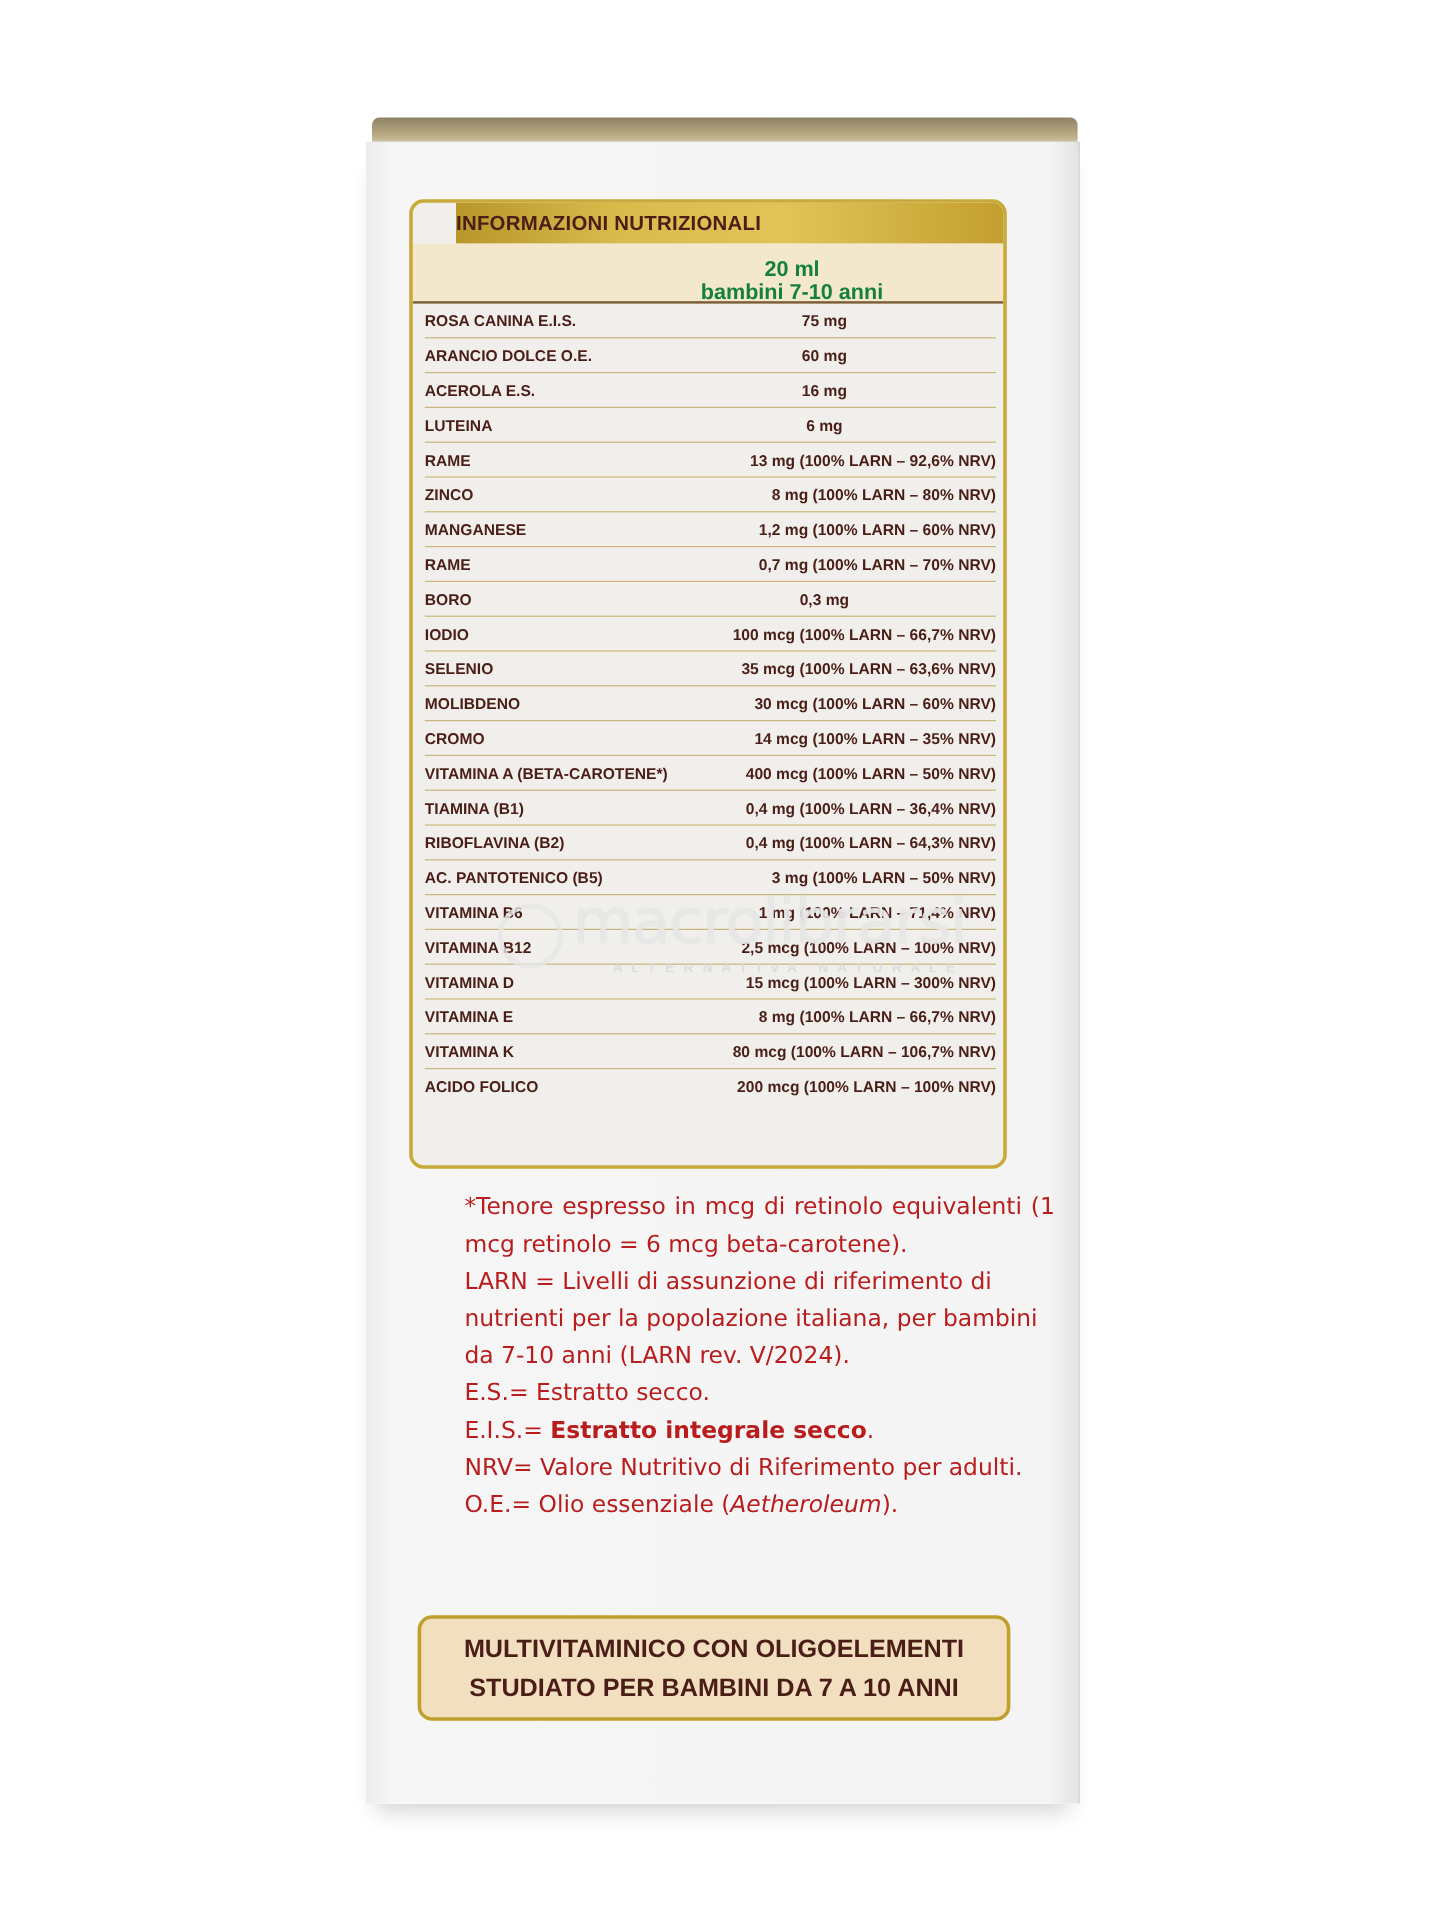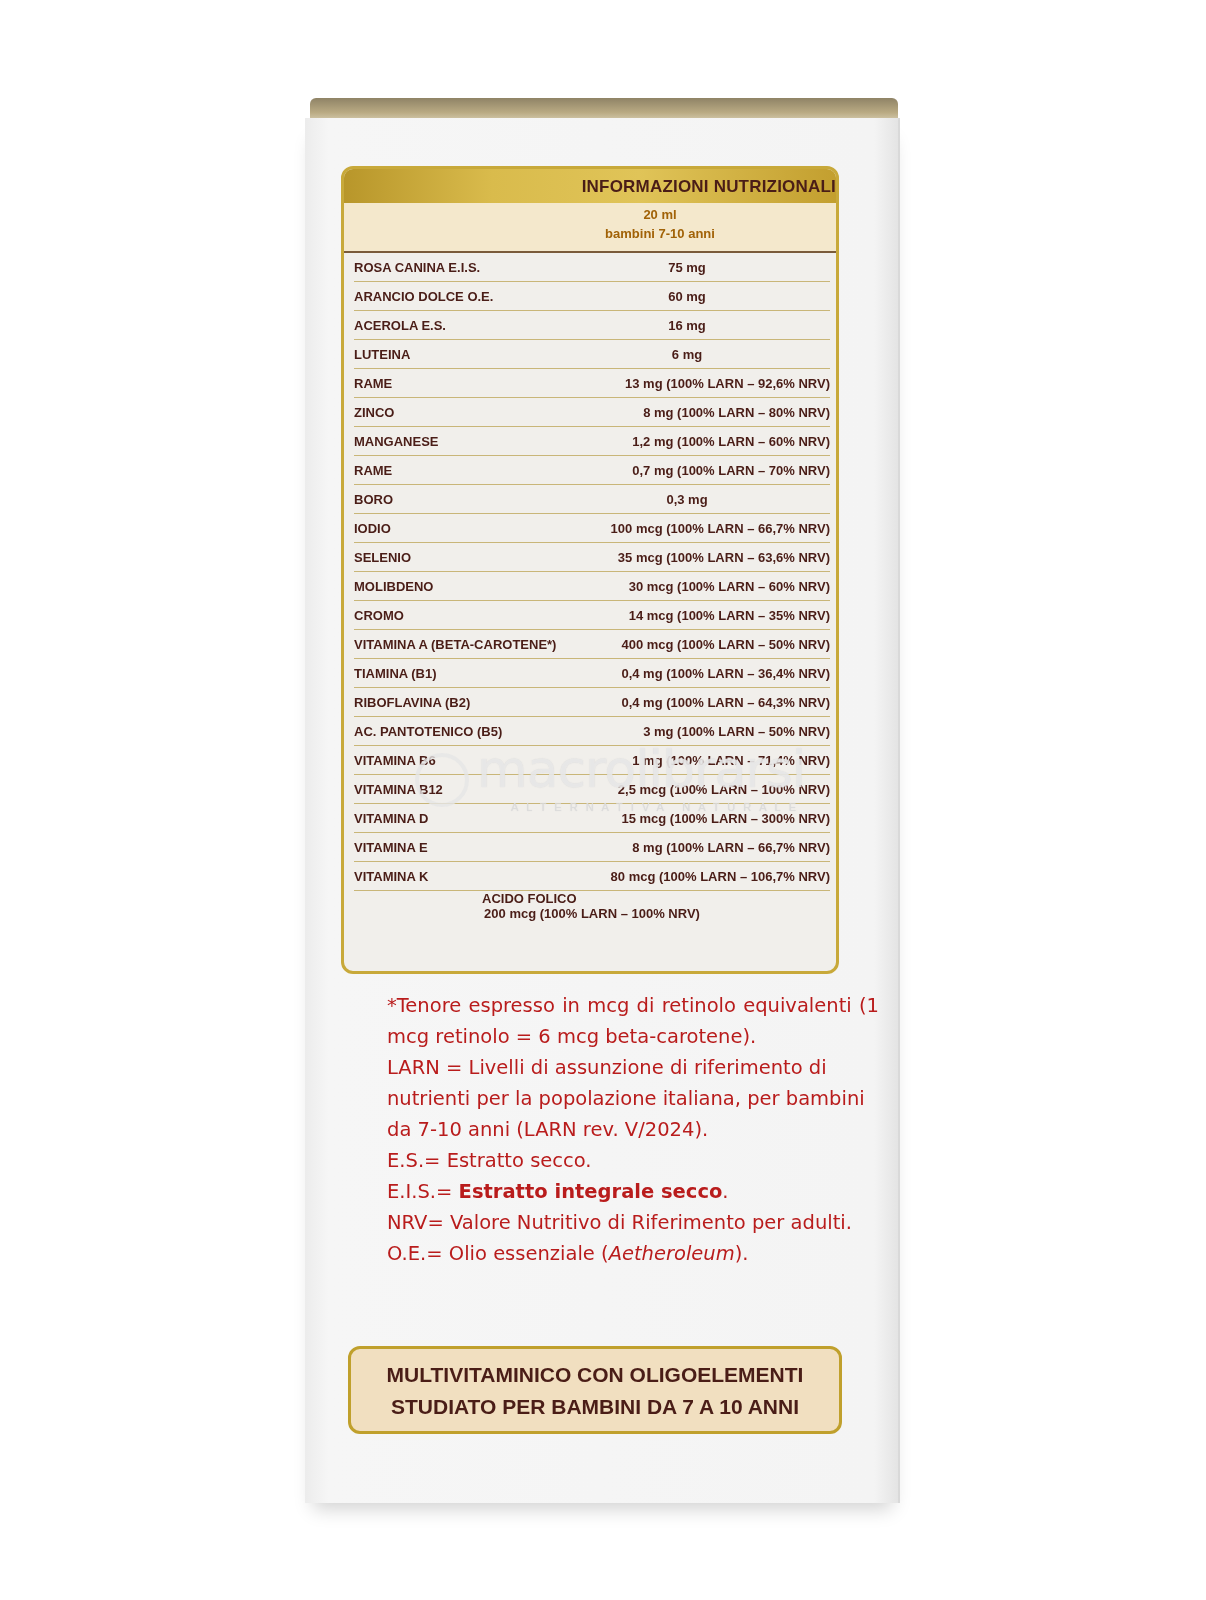--- a/index.html
+++ b/index.html
@@ -17,37 +17,37 @@
     background:linear-gradient(90deg,#ececec 0%, #f6f6f6 4%, #f4f4f4 96%, #e4e4e4 100%);
     box-shadow: 0 14px 18px -8px rgba(0,0,0,0.18);
     border-right:2px solid #d9d9d9;
   }
   .table-card {
     position:absolute; left:341px; top:166px; width:498px; height:808px;
     border:3px solid #c8a93a; border-radius:12px;
     background:#f1efeb; overflow:hidden; box-sizing:border-box;
   }
   .table-title {
-    height:34px; line-height:36px; text-align:right;
+    height:34px; line-height:36px; text-align:left;
     background:linear-gradient(90deg,#b8962a,#d9bb4c 30%,#e0c458 60%,#c39f2f);
-    color:#4a1d17; font-weight:bold; font-size:17px; letter-spacing:0.2px;
+    color:#4a1d17; font-weight:bold; font-size:17px; letter-spacing:0.2px;margin-left:36px;
   }
   .table-sub {
-    height:50px; background:#f4e8cc; text-align:center; color:#a16207;
-    font-weight:bold; font-size:13px; line-height:19px; padding-top:2px; box-sizing:border-box;
+    height:50px; background:#f4e8cc; text-align:center; color:#15803d;
+    font-weight:bold; font-size:18px; line-height:19px; padding-top:12px; box-sizing:border-box;
     padding-left:140px;
     border-bottom:2px solid #7a5b3a;
   }
   .rows { padding:0 6px 0 10px; }
   .row {
     display:flex; height:28px; align-items:center;
     border-bottom:1px solid #c9b678;
     color:#4a1d17; font-weight:bold; font-size:13px;
   }
-  .row:last-child { border-bottom:none;flex-direction:column; }
+  .row:last-child { border-bottom:none; }
   .row .name { width:220px; flex:none; }
   .row .val { flex:1; text-align:right; }
   .row .val.center { text-align:center; padding-right:30px; }
   .notes {
     position:absolute; left:349px; top:990px; width:492px;
     font-family:"DejaVu Sans", sans-serif; color:#b91c1c; font-size:19.5px; line-height:31px;
     text-align:justify;
     margin-left:38px;
   }
   .notes p { margin:0; }

